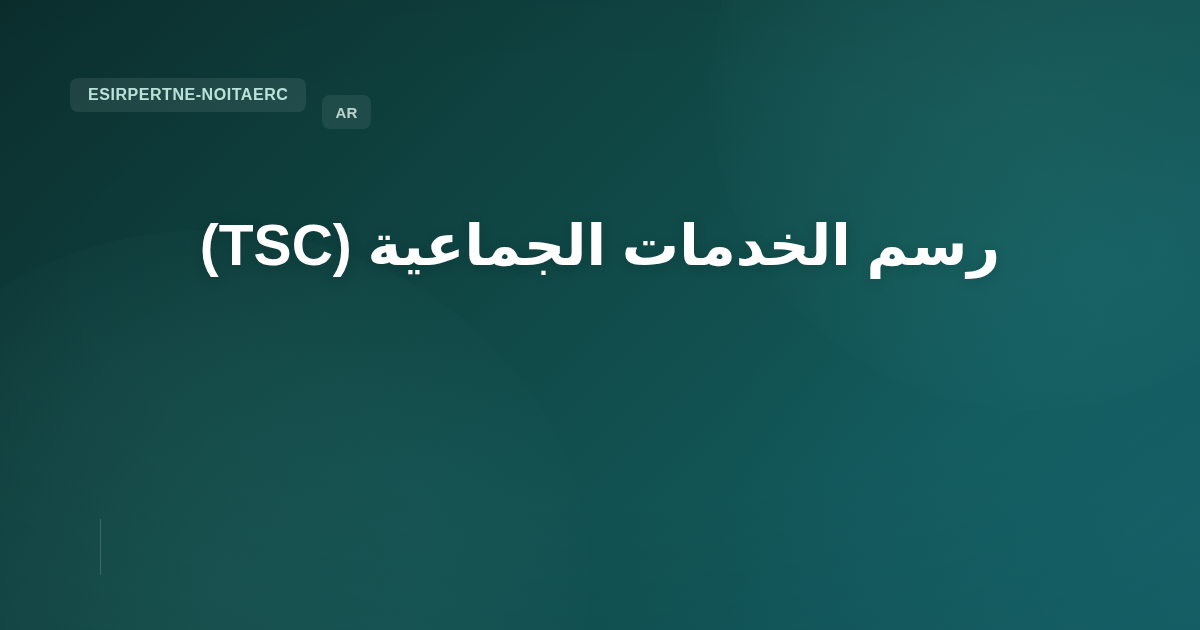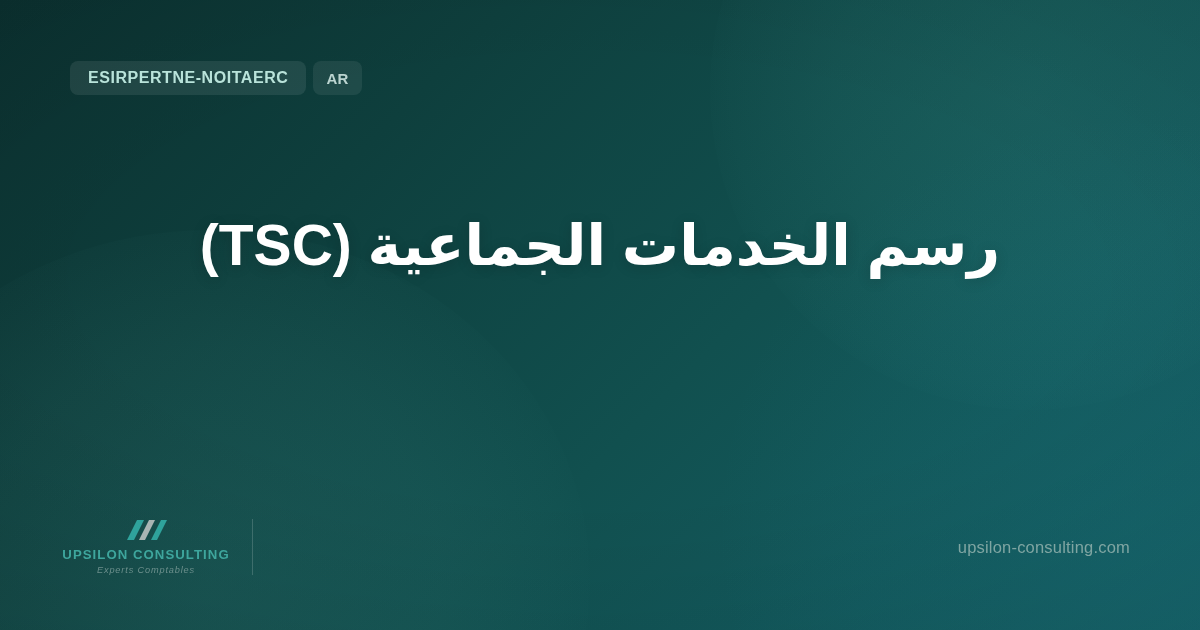--- a/index.html
+++ b/index.html
@@ -82,21 +82,21 @@
     pointer-events: none;
   }
 
   
   .badge-row {
     position: absolute;
     top: 61px;
     left: 70px;
     display: flex;
     align-items: center;
-    gap: 7px;
+    gap: 16px;
     z-index: 5;
   }
   .badge-category {
     display: inline-flex;
     align-items: center;
     height: 34px;
     padding: 0 18px;
     border-radius: 8px;
     background: rgba(255,255,255,0.085);
     color: #b9e3da;
@@ -113,20 +113,21 @@
     height: 34px;
     min-width: 46px;
     padding: 0 13px;
     border-radius: 8px;
     background: rgba(255,255,255,0.075);
     color: #bcd4d0;
     font-size: 15px;
     font-weight: 600;
     letter-spacing: 0.4px;
     line-height: 1;
+    margin-top: 34px;
   }
 
   
   .title-wrap {
     position: absolute;
     top: 0;
     left: 0;
     right: 0;
     height: 490px;
     display: flex;
@@ -225,33 +226,21 @@
     <span class="badge-category">ESIRPERTNE-NOITAERC</span>
     <span class="badge-lang">AR</span>
   </div>
 
   <div class="title-wrap">
     <h1 class="title">رسم الخدمات الجماعية (TSC)</h1>
   </div>
 
   <div class="footer">
 
-    <div class="brand">
-      <span class="brand-mark">
-        <svg width="62" height="22" viewBox="0 0 62 22" xmlns="http://www.w3.org/2000/svg">
-          <polygon points="12,21 22,1 29,1 19,21" fill="#2fa39c"></polygon>
-          <polygon points="24,21 34,1 40,1 30,21" fill="#a9b5b4"></polygon>
-          <polygon points="36,21 46,1 52,1 42,21" fill="#2fa39c"></polygon>
-        </svg>
-      </span>
-      <span class="brand-name">UPSILON CONSULTING</span>
-      <span class="brand-sub">Experts Comptables</span>
-    </div>
 
     <div class="divider"></div>
 
 
     <span class="spacer"></span>
 
-    <span class="site-url">upsilon-consulting.com</span>
   </div>
 
 </div>
 
 </body></html>

